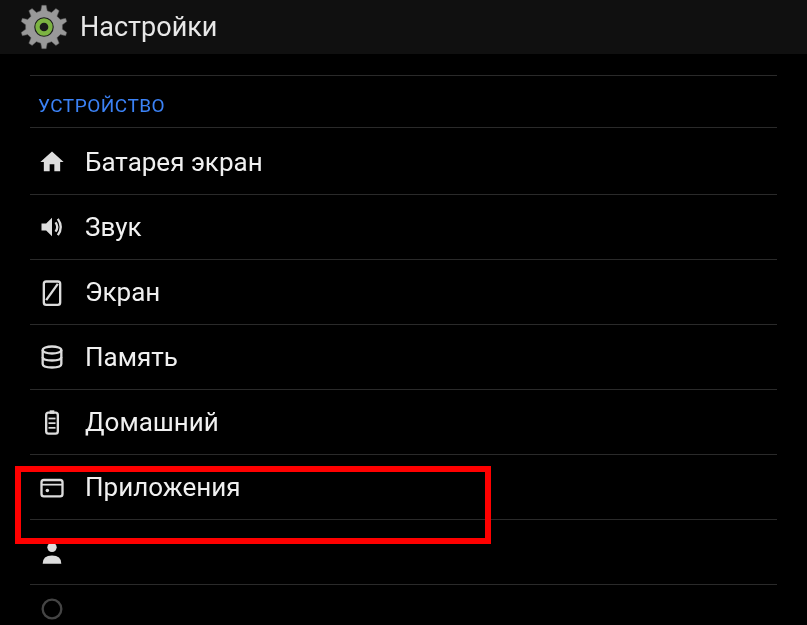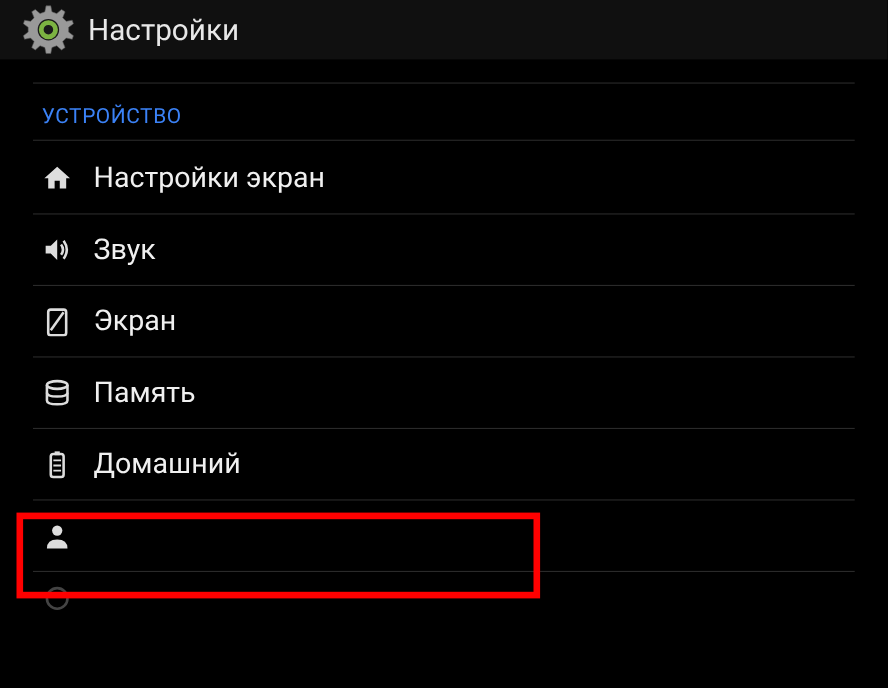--- a/index.html
+++ b/index.html
@@ -119,21 +119,21 @@
   </div>
 
   <div class="section-header">УСТРОЙСТВО</div>
 
   <div class="menu-item">
     <div class="menu-icon">
       <svg viewBox="0 0 24 24">
           <path fill="#ddd" d="M12 3 L2 12 L5 12 L5 20 L10 20 L10 14 L14 14 L14 20 L19 20 L19 12 L22 12 Z"></path>
         </svg>
     </div>
-    <div class="menu-label">Настройки экран</div>
+    <div class="menu-label">Батарея экран</div>
   </div>
 
   <div class="menu-item">
     <div class="menu-icon">
       <svg viewBox="0 0 24 24">
           <path fill="#ddd" d="M3 9 L3 15 L7 15 L12 20 L12 4 L7 9 Z"></path>
           <path fill="none" stroke="#ddd" stroke-width="2" d="M15 8 Q18 12 15 16 M17 5 Q22 12 17 19"></path>
         </svg>
     </div>
     <div class="menu-label">Звук</div>
@@ -166,20 +166,30 @@
           <rect x="7" y="4" width="10" height="18" rx="2" fill="none" stroke="#ddd" stroke-width="2"></rect>
           <rect x="10" y="2" width="4" height="3" fill="#ddd"></rect>
           <line x1="9" y1="9" x2="15" y2="9" stroke="#ddd" stroke-width="1.5"></line>
           <line x1="9" y1="13" x2="15" y2="13" stroke="#ddd" stroke-width="1.5"></line>
           <line x1="9" y1="17" x2="15" y2="17" stroke="#ddd" stroke-width="1.5"></line>
         </svg>
     </div>
     <div class="menu-label">Домашний</div>
   </div>
 
+  <div class="menu-item">
+    <div class="menu-icon">
+      <svg viewBox="0 0 24 24">
+        <rect x="3" y="6" width="18" height="14" rx="2" fill="none" stroke="#ddd" stroke-width="2"></rect>
+        <path d="M3 10 L21 10" stroke="#ddd" stroke-width="1.5"></path>
+        <circle cx="8" cy="15" r="1.5" fill="#ddd"></circle>
+      </svg>
+    </div>
+    <div class="menu-label">Приложения</div>
+  </div>
 
   <div class="menu-item">
     <div class="menu-icon">
       <svg viewBox="0 0 24 24">
           <circle cx="12" cy="8" r="4" fill="#ddd"></circle>
           <path d="M4 22 Q4 15 12 15 Q20 15 20 22 Z" fill="#ddd"></path>
         </svg>
     </div>
   </div>
 

